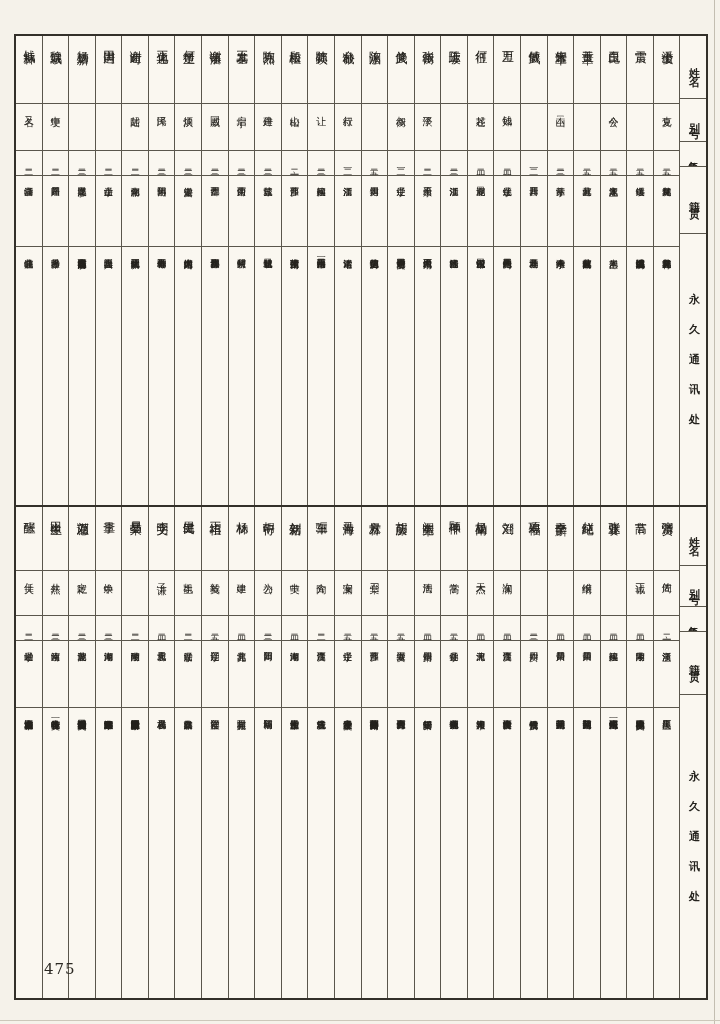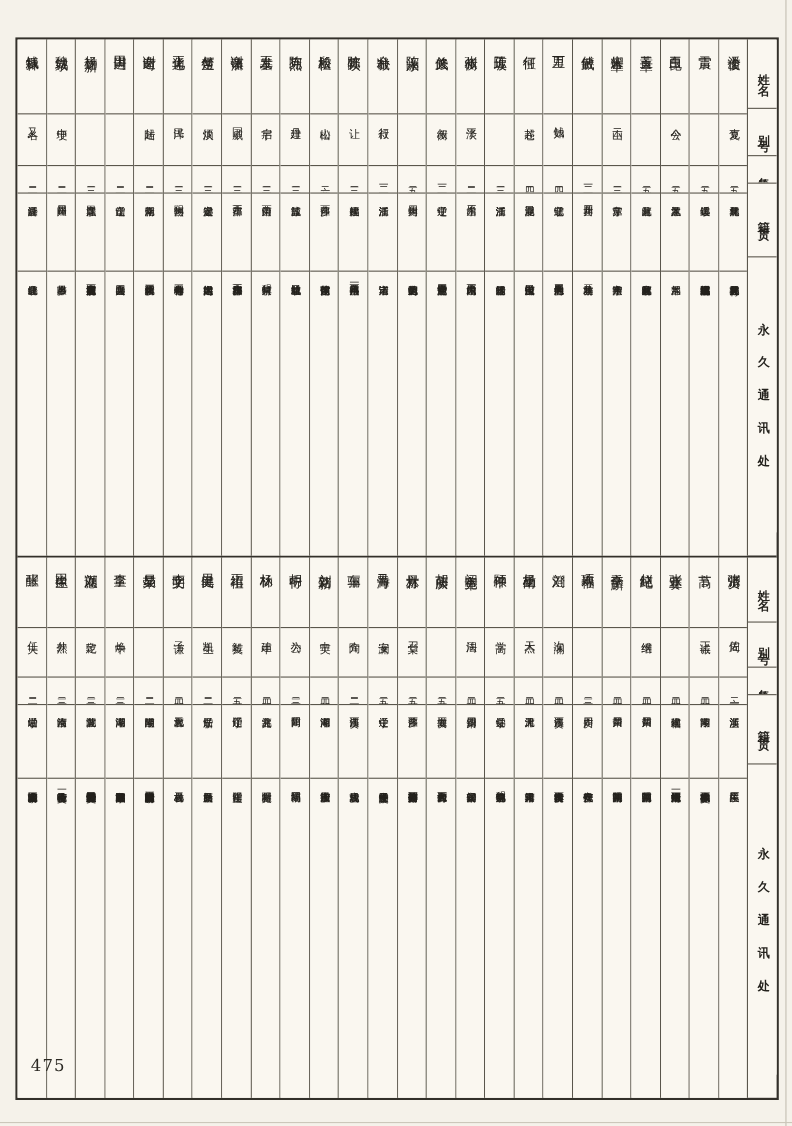--- a/index.html
+++ b/index.html
@@ -61,21 +61,21 @@
   
   .hdrcol .cell{align-items:center;padding:0;}
   .hdrcol .vt{font-weight:bold;}
   .hdrcol .c-name .vt{font-size:11px;letter-spacing:8px;}
   .hdrcol .c-alias .vt{font-size:11px;letter-spacing:6px;}
   .hdrcol .c-age .vt{font-size:10px;letter-spacing:1px;}
   .hdrcol .c-native .vt{font-size:11px;letter-spacing:8px;}
   .hdrcol .c-addr .vt{font-size:11px;letter-spacing:30px;}
 
   .pagenum{
-    position:absolute;left:28px;top:960px;
+    position:absolute;left:44px;top:960px;
     font-size:15px;letter-spacing:1px;color:#2b2923;
   }
 </style>
 </head>
 <body>
 
 <div class="page">
   <div class="table">
     <div class="section sec-top">
         <div class="col">

